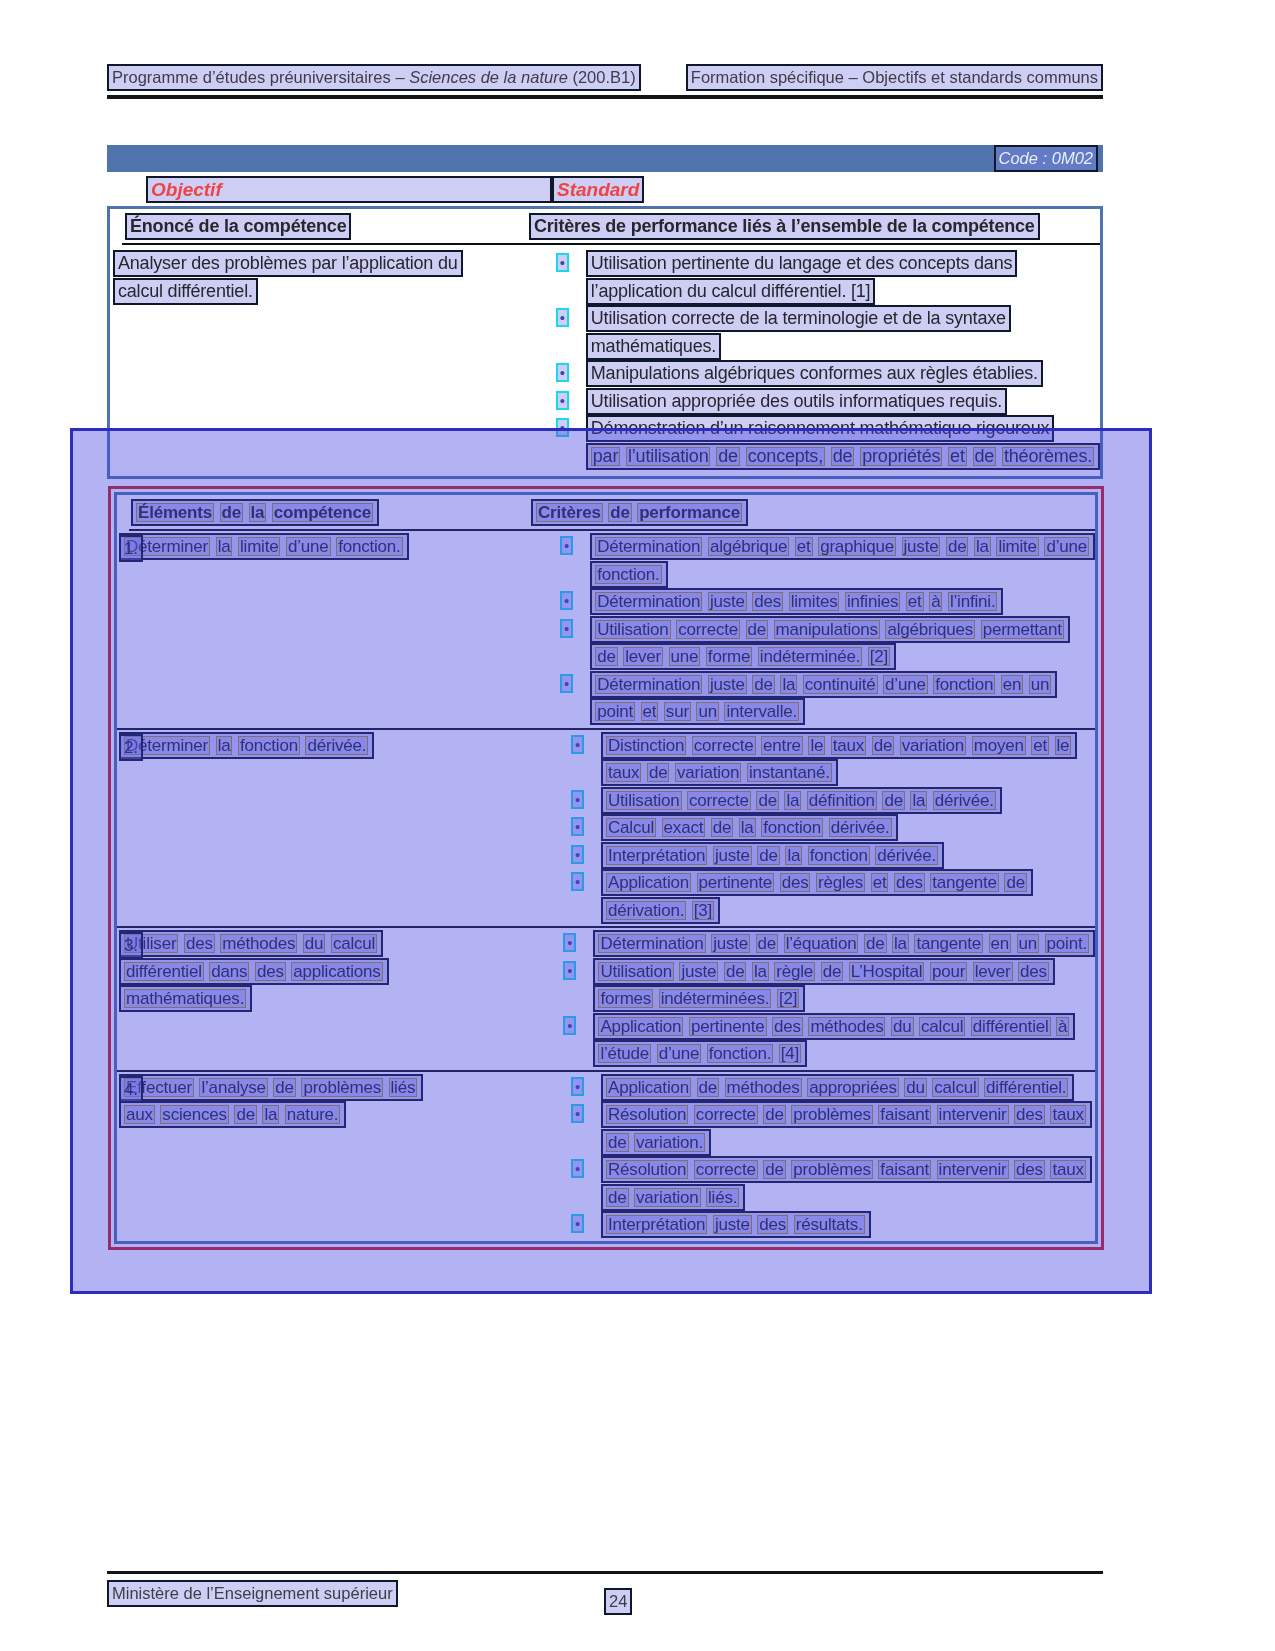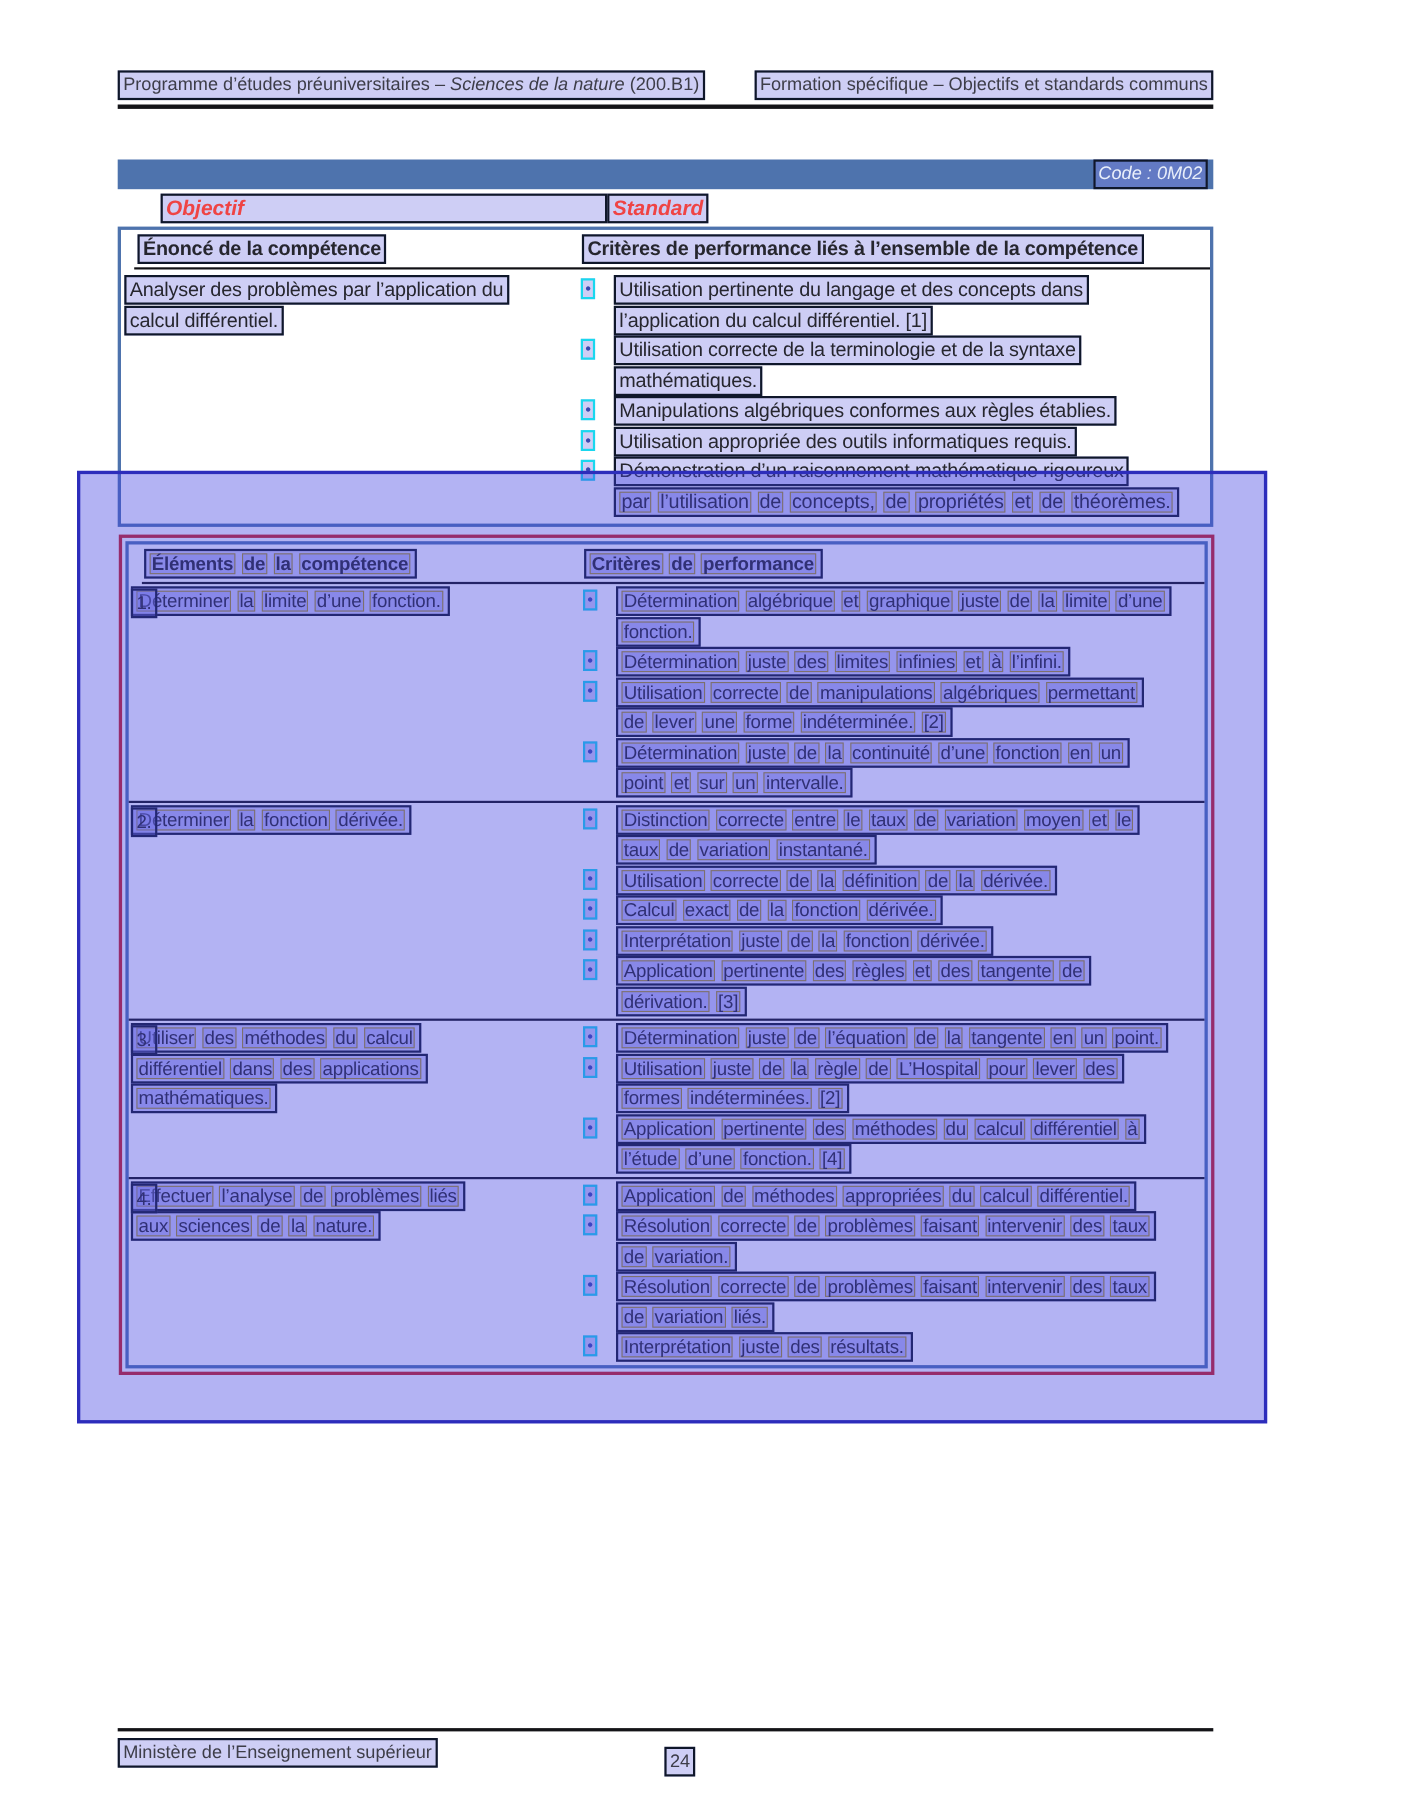--- a/index.html
+++ b/index.html
@@ -32,21 +32,21 @@
   .doctable{box-sizing:border-box;border:3px solid #4e73ad;background:transparent;}
   #table1{left:107px;top:206px;width:996px;font-size:18px;letter-spacing:-0.2px;}
   #t2wrap{left:114px;top:492px;width:984px;}
   #table2{width:984px;font-size:17px;letter-spacing:-0.2px;}
   .redbox{position:absolute;inset:-6px;border:3px solid #cf1f1f;pointer-events:none;}
   .thead{display:flex;border-bottom:2px solid #101014;font-weight:bold;padding:4px 0 3px 0;margin-left:12px;}
   #table1 .c1{width:405px;box-sizing:border-box;padding-left:3px;}
   #table1 .c2{flex:1;padding-left:2px;}
   #table2 .c1{width:400px;box-sizing:border-box;padding-left:2px;}
   #table2 .c2{flex:1;padding-left:2px;}
-  .trow{display:flex;padding:2px 0;}
+  .trow{display:flex;padding:2px 0;gap:41px;}
   .trow + .trow{border-top:2px solid #101014;}
   #table1 .trow{padding:5px 0 6px 0;}
   .line{height:27.5px;white-space:nowrap;}
   .elcell{position:relative;padding-left:35px;}
   .num{position:absolute;left:2px;top:2px;}
   .crit{position:relative;padding-left:41px;}
   .blt{position:absolute;left:11px;top:3px;width:13px;height:19px;box-sizing:border-box;
        border:2px solid #19d7ee;background:rgba(132,132,230,0.40);}
   .blt::before{content:"•";display:block;text-align:center;color:#3948b0;
                font-size:15px;line-height:15px;}

